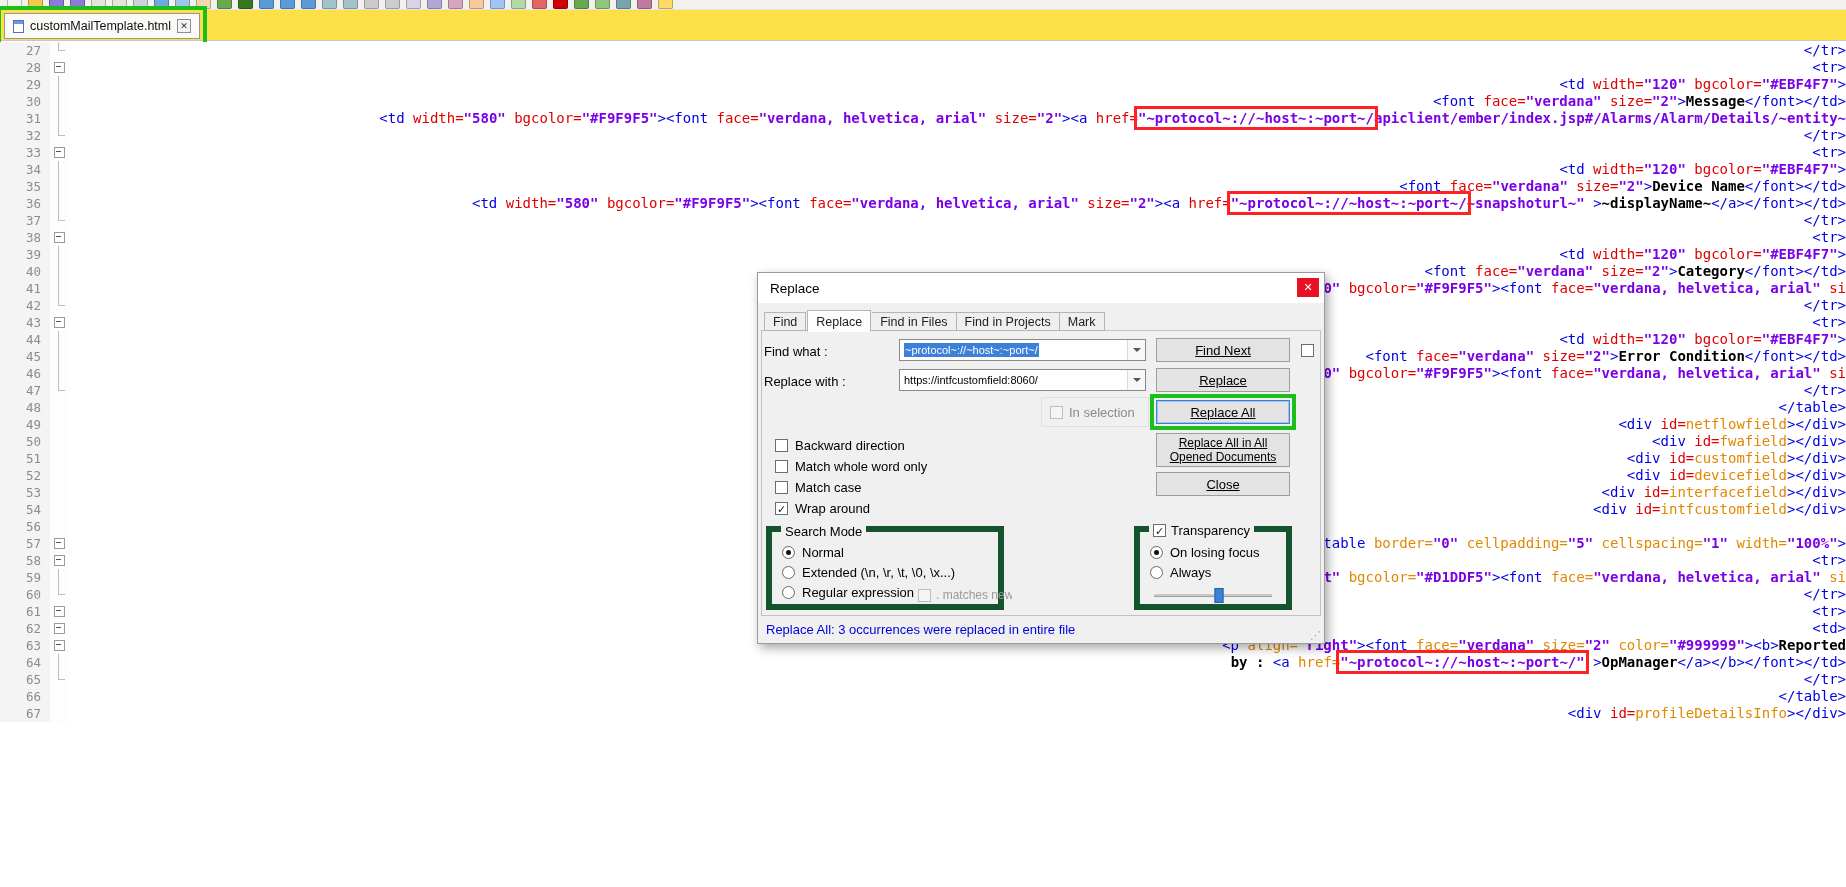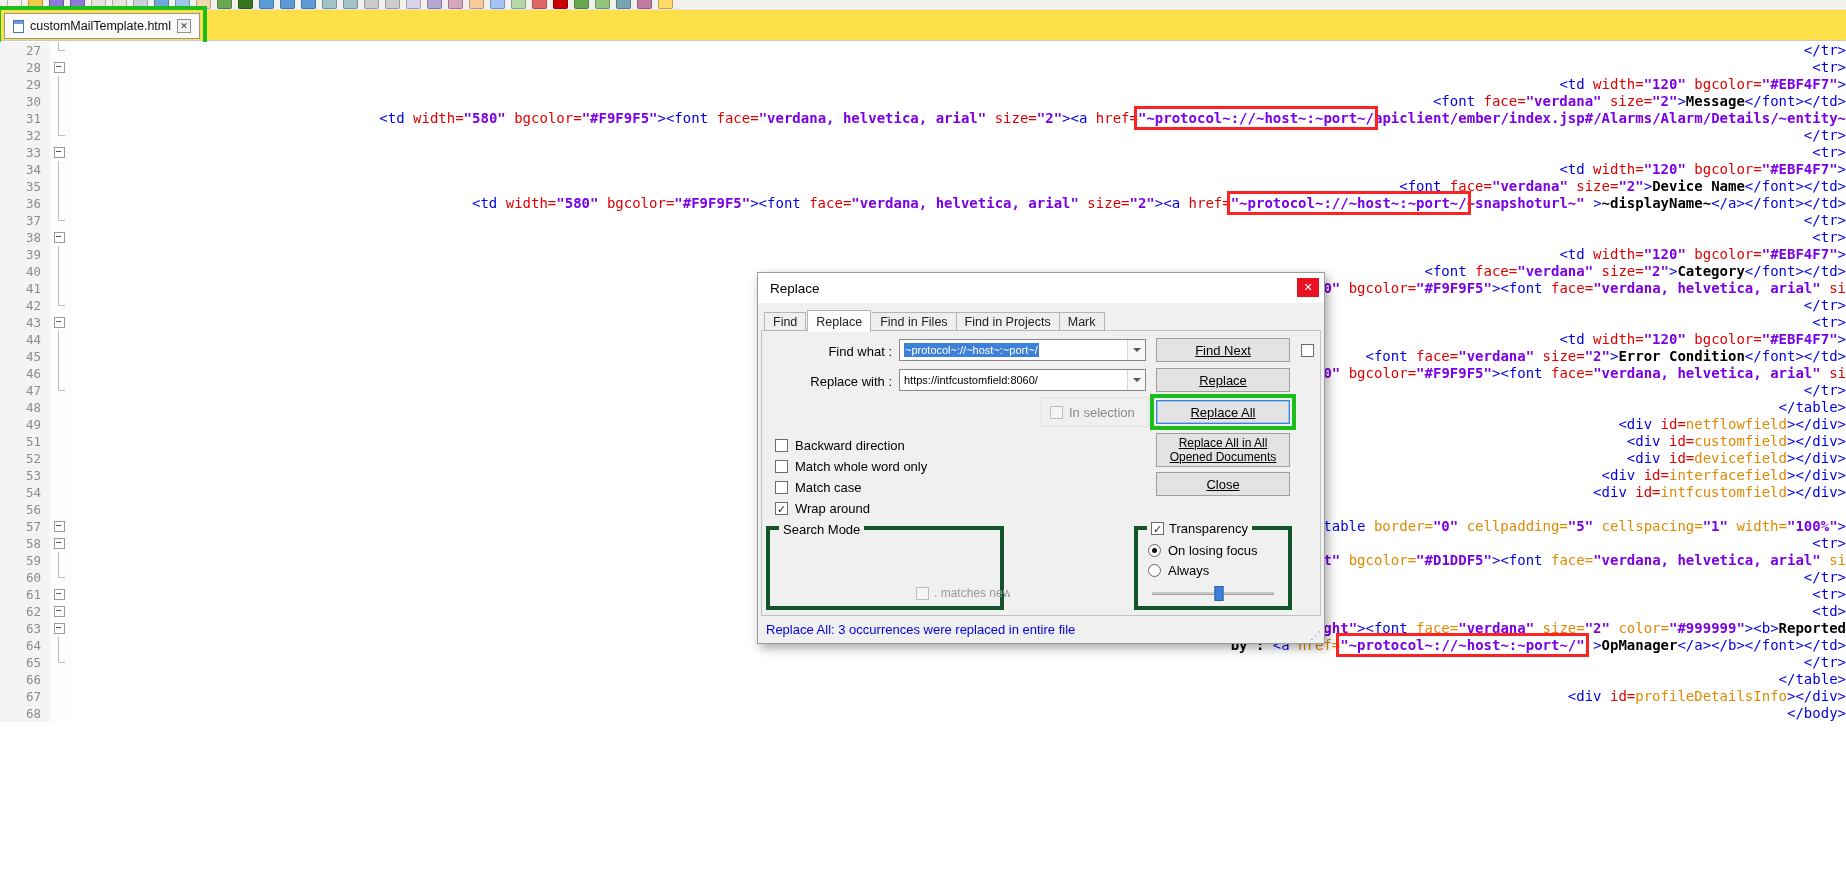--- a/index.html
+++ b/index.html
@@ -59,41 +59,41 @@
   .dtext{font-size:13.5px;color:#000;}
   .dclose{position:absolute;top:5px;right:5px;width:22px;height:19px;background:#E81123;color:#fff;
           display:flex;align-items:center;justify-content:center;font-size:11px;}
   .dtabs{position:absolute;left:6px;top:36px;display:flex;align-items:flex-end;z-index:2;}
   .dtab{height:19px;line-height:19px;padding:0 8px;background:#EFEFEF;border:1px solid #B4B4B4;
         border-left:none;font-size:12.5px;color:#222;}
   .dtab:first-child{border-left:1px solid #B4B4B4;}
   .dtab.on{height:22px;line-height:22px;background:#FDFDFD;border-bottom:1px solid #FDFDFD;
            border-left:1px solid #B4B4B4;margin:0 1px;position:relative;top:1px;}
   .page{position:absolute;left:3px;top:57px;width:560px;height:286px;border:1px solid #C2C2C2;}
-  .dlab{position:absolute;left:6px;width:128px;text-align:right;color:#000;}
+  .dlab{position:absolute;left:6px;width:128px;color:#000;}
   .combo{position:absolute;height:22px;background:#fff;border:1px solid #888;display:flex;
          align-items:center;padding:0 20px 0 4px;overflow:hidden;white-space:nowrap;}
   .cval{font-size:11px;color:#000;}
   .cval.sel{background:var(--sel_blue);color:#fff;padding:1px 1px;}
   .carrow{position:absolute;right:0;top:0;bottom:0;width:18px;background:#F8F8F8;
           border-left:1px solid #D9D9D9;display:flex;align-items:center;justify-content:center;}
   .carrow::after{content:"";border:4px solid transparent;border-top-color:#555;margin-top:4px;}
   .btn{position:absolute;width:134px;background:#E3E3E3;border:1px solid #9E9E9E;color:#000;
        font-family:inherit;font-size:13px;display:flex;align-items:center;justify-content:center;
        text-align:center;padding:0 2px;cursor:default;text-decoration:underline;}
   .focusbtn{border-color:#3C80D8;box-shadow:inset 0 0 0 1px #9CC3EC;}
   .annG{outline:4px solid var(--ann_green);outline-offset:2px;}
   .cb{width:13px;height:13px;border:1px solid #6C6C6C;background:#fff;display:inline-block;
       font-size:11px;line-height:12px;text-align:center;color:#1a1a1a;flex:0 0 13px;}
   .cb.dis{border-color:#BDBDBD;background:#F5F5F5;}
   .insel{position:absolute;left:283px;top:124px;width:108px;height:30px;border:1px solid #E0E0E0;
          display:flex;align-items:center;gap:6px;padding-left:8px;color:#8A8A8A;}
   .optcol{position:absolute;left:17px;top:162px;display:flex;flex-direction:column;}
   .chkrow{display:flex;align-items:center;gap:7px;height:21px;color:#000;}
-  .grp{position:absolute;border:4px solid #14532d;}
+  .grp{position:absolute;border:6px solid #14532d;}
   .gleg{position:absolute;left:9px;top:-8px;background:#F0F0F0;padding:0 4px;font-size:13px;}
   .tleg{display:flex;align-items:center;gap:5px;top:-9px;}
   .radcol{position:absolute;left:10px;top:10px;display:flex;flex-direction:column;}
   .radrow{display:flex;align-items:center;gap:7px;height:20px;font-size:13px;color:#000;}
   .rad{width:13px;height:13px;border:1px solid #676767;border-radius:50%;background:#fff;
        position:relative;flex:0 0 13px;}
   .rad.on::after{content:"";position:absolute;left:3px;top:3px;width:5px;height:5px;
                  border-radius:50%;background:#111;}
   .mnl{position:absolute;left:146px;top:56px;width:94px;display:flex;align-items:center;gap:5px;
        color:#9A9A9A;font-size:12px;overflow:hidden;white-space:nowrap;}
@@ -134,37 +134,37 @@
     <div class="cl"><span class="ln">40</span><span class="fold line"></span><span class="ct"><span class="tk-p">     </span><span class="tk-t">&lt;font</span><span class="tk-a"> face=</span><span class="tk-v">"verdana"</span><span class="tk-a"> size=</span><span class="tk-v">"2"</span><span class="tk-t">&gt;</span><span class="tk-x">Category</span><span class="tk-t">&lt;/font&gt;&lt;/td&gt;</span></span></div>
     <div class="cl"><span class="ln">41</span><span class="fold line"></span><span class="ct"><span class="tk-p">      </span><span class="tk-t">&lt;td</span><span class="tk-a"> width=</span><span class="tk-v">"580"</span><span class="tk-a"> bgcolor=</span><span class="tk-v">"#F9F9F5"</span><span class="tk-t">&gt;&lt;font</span><span class="tk-a"> face=</span><span class="tk-v">"verdana, helvetica, arial"</span><span class="tk-a"> si</span></span></div>
     <div class="cl"><span class="ln">42</span><span class="fold end"></span><span class="ct"><span class="tk-p">  </span><span class="tk-t">&lt;/tr&gt;</span></span></div>
     <div class="cl"><span class="ln">43</span><span class="fold box"></span><span class="ct"><span class="tk-p"> </span><span class="tk-t">&lt;tr&gt;</span></span></div>
     <div class="cl"><span class="ln">44</span><span class="fold line"></span><span class="ct"><span class="tk-p">    </span><span class="tk-t">&lt;td</span><span class="tk-a"> width=</span><span class="tk-v">"120"</span><span class="tk-a"> bgcolor=</span><span class="tk-v">"#EBF4F7"</span><span class="tk-t">&gt;</span></span></div>
     <div class="cl"><span class="ln">45</span><span class="fold line"></span><span class="ct"><span class="tk-p">     </span><span class="tk-t">&lt;font</span><span class="tk-a"> face=</span><span class="tk-v">"verdana"</span><span class="tk-a"> size=</span><span class="tk-v">"2"</span><span class="tk-t">&gt;</span><span class="tk-x">Error Condition</span><span class="tk-t">&lt;/font&gt;&lt;/td&gt;</span></span></div>
     <div class="cl"><span class="ln">46</span><span class="fold line"></span><span class="ct"><span class="tk-p">      </span><span class="tk-t">&lt;td</span><span class="tk-a"> width=</span><span class="tk-v">"580"</span><span class="tk-a"> bgcolor=</span><span class="tk-v">"#F9F9F5"</span><span class="tk-t">&gt;&lt;font</span><span class="tk-a"> face=</span><span class="tk-v">"verdana, helvetica, arial"</span><span class="tk-a"> si</span></span></div>
     <div class="cl"><span class="ln">47</span><span class="fold end"></span><span class="ct"><span class="tk-p">  </span><span class="tk-t">&lt;/tr&gt;</span></span></div>
     <div class="cl"><span class="ln">48</span><span class="fold"></span><span class="ct"><span class="tk-t">&lt;/table&gt;</span></span></div>
     <div class="cl"><span class="ln">49</span><span class="fold"></span><span class="ct"><span class="tk-t">&lt;div</span><span class="tk-a"> id=</span><span class="tk-o">netflowfield</span><span class="tk-t">&gt;&lt;/div&gt;</span></span></div>
+    <div class="cl"><span class="ln">50</span><span class="fold"></span><span class="ct"><span class="tk-t">&lt;div</span><span class="tk-a"> id=</span><span class="tk-o">fwafield</span><span class="tk-t">&gt;&lt;/div&gt;</span></span></div>
     <div class="cl"><span class="ln">51</span><span class="fold"></span><span class="ct"><span class="tk-t">&lt;div</span><span class="tk-a"> id=</span><span class="tk-o">customfield</span><span class="tk-t">&gt;&lt;/div&gt;</span></span></div>
     <div class="cl"><span class="ln">52</span><span class="fold"></span><span class="ct"><span class="tk-t">&lt;div</span><span class="tk-a"> id=</span><span class="tk-o">devicefield</span><span class="tk-t">&gt;&lt;/div&gt;</span></span></div>
     <div class="cl"><span class="ln">53</span><span class="fold"></span><span class="ct"><span class="tk-t">&lt;div</span><span class="tk-a"> id=</span><span class="tk-o">interfacefield</span><span class="tk-t">&gt;&lt;/div&gt;</span></span></div>
     <div class="cl"><span class="ln">54</span><span class="fold"></span><span class="ct"><span class="tk-t">&lt;div</span><span class="tk-a"> id=</span><span class="tk-o">intfcustomfield</span><span class="tk-t">&gt;&lt;/div&gt;</span></span></div>
     <div class="cl"><span class="ln">56</span><span class="fold"></span><span class="ct"></span></div>
     <div class="cl"><span class="ln">57</span><span class="fold box"></span><span class="ct"><span class="tk-t">&lt;table</span><span class="tk-o"> border=</span><span class="tk-v">"0"</span><span class="tk-o"> cellpadding=</span><span class="tk-v">"5"</span><span class="tk-o"> cellspacing=</span><span class="tk-v">"1"</span><span class="tk-o"> width=</span><span class="tk-v">"100%"</span><span class="tk-t">&gt;</span></span></div>
     <div class="cl"><span class="ln">58</span><span class="fold box"></span><span class="ct"><span class="tk-t">&lt;tr&gt;</span></span></div>
     <div class="cl"><span class="ln">59</span><span class="fold line"></span><span class="ct"><span class="tk-p">      </span><span class="tk-t">&lt;td</span><span class="tk-o"> align=</span><span class="tk-v">"right"</span><span class="tk-o"> bgcolor=</span><span class="tk-v">"#D1DDF5"</span><span class="tk-t">&gt;&lt;font</span><span class="tk-o"> face=</span><span class="tk-v">"verdana, helvetica, arial"</span><span class="tk-o"> si</span></span></div>
     <div class="cl"><span class="ln">60</span><span class="fold end"></span><span class="ct"><span class="tk-p">  </span><span class="tk-t">&lt;/tr&gt;</span></span></div>
     <div class="cl"><span class="ln">61</span><span class="fold box"></span><span class="ct"><span class="tk-p">  </span><span class="tk-t">&lt;tr&gt;</span></span></div>
     <div class="cl"><span class="ln">62</span><span class="fold box"></span><span class="ct"><span class="tk-p">    </span><span class="tk-t">&lt;td&gt;</span></span></div>
     <div class="cl"><span class="ln">63</span><span class="fold box"></span><span class="ct"><span class="tk-p">      </span><span class="tk-t">&lt;p</span><span class="tk-o"> align=</span><span class="tk-v">"right"</span><span class="tk-t">&gt;&lt;font</span><span class="tk-o"> face=</span><span class="tk-v">"verdana"</span><span class="tk-o"> size=</span><span class="tk-v">"2"</span><span class="tk-o"> color=</span><span class="tk-v">"#999999"</span><span class="tk-t">&gt;&lt;b&gt;</span><span class="tk-x">Reported</span></span></div>
     <div class="cl"><span class="ln">64</span><span class="fold line"></span><span class="ct"><span class="tk-p">      </span><span class="tk-x">by : </span><span class="tk-t">&lt;a</span><span class="tk-o"> href=</span><span class="tk-v annR">"~protocol~://~host~:~port~/"</span><span class="tk-t"> &gt;</span><span class="tk-x">OpManager</span><span class="tk-t">&lt;/a&gt;&lt;/b&gt;&lt;/font&gt;&lt;/td&gt;</span></span></div>
     <div class="cl"><span class="ln">65</span><span class="fold end"></span><span class="ct"><span class="tk-p">  </span><span class="tk-t">&lt;/tr&gt;</span></span></div>
     <div class="cl"><span class="ln">66</span><span class="fold"></span><span class="ct"><span class="tk-t">&lt;/table&gt;</span></span></div>
     <div class="cl"><span class="ln">67</span><span class="fold"></span><span class="ct"><span class="tk-t">&lt;div</span><span class="tk-a"> id=</span><span class="tk-o">profileDetailsInfo</span><span class="tk-t">&gt;&lt;/div&gt;</span></span></div>
-    <div class="cl"><span class="ln">68</span><span class="fold"></span><span class="ct"><span class="tk-t">&lt;/body&gt;</span></span></div>
   </div>
 
 <div class="dlg">
   <div class="dtitle">
     <span class="dtext">Replace</span>
   </div>
   <span class="dclose">
       <span>✕</span>
     </span>
 
@@ -214,20 +214,34 @@
         <span>Match case</span>
       </label>
       <label class="chkrow">
         <span class="cb">✓</span>
         <span>Wrap around</span>
       </label>
     </div>
 
   <div class="grp" style="left:8px;top:253px;width:238px;height:84px">
     <span class="gleg">Search Mode</span>
+    <div class="radcol" id="smopts">
+        <label class="radrow">
+          <span class="rad on"></span>
+          <span>Normal</span>
+        </label>
+        <label class="radrow">
+          <span class="rad"></span>
+          <span>Extended (\n, \r, \t, \0, \x...)</span>
+        </label>
+        <label class="radrow">
+          <span class="rad"></span>
+          <span>Regular expression</span>
+        </label>
+      </div>
     <div class="mnl">
       <span class="cb dis"></span>
       <span>. matches newline</span>
     </div>
   </div>
 
   <div class="grp" style="left:376px;top:253px;width:158px;height:84px">
     <span class="gleg tleg">
       <span class="cb" id="transcb">✓</span>
       <span>Transparency</span>

